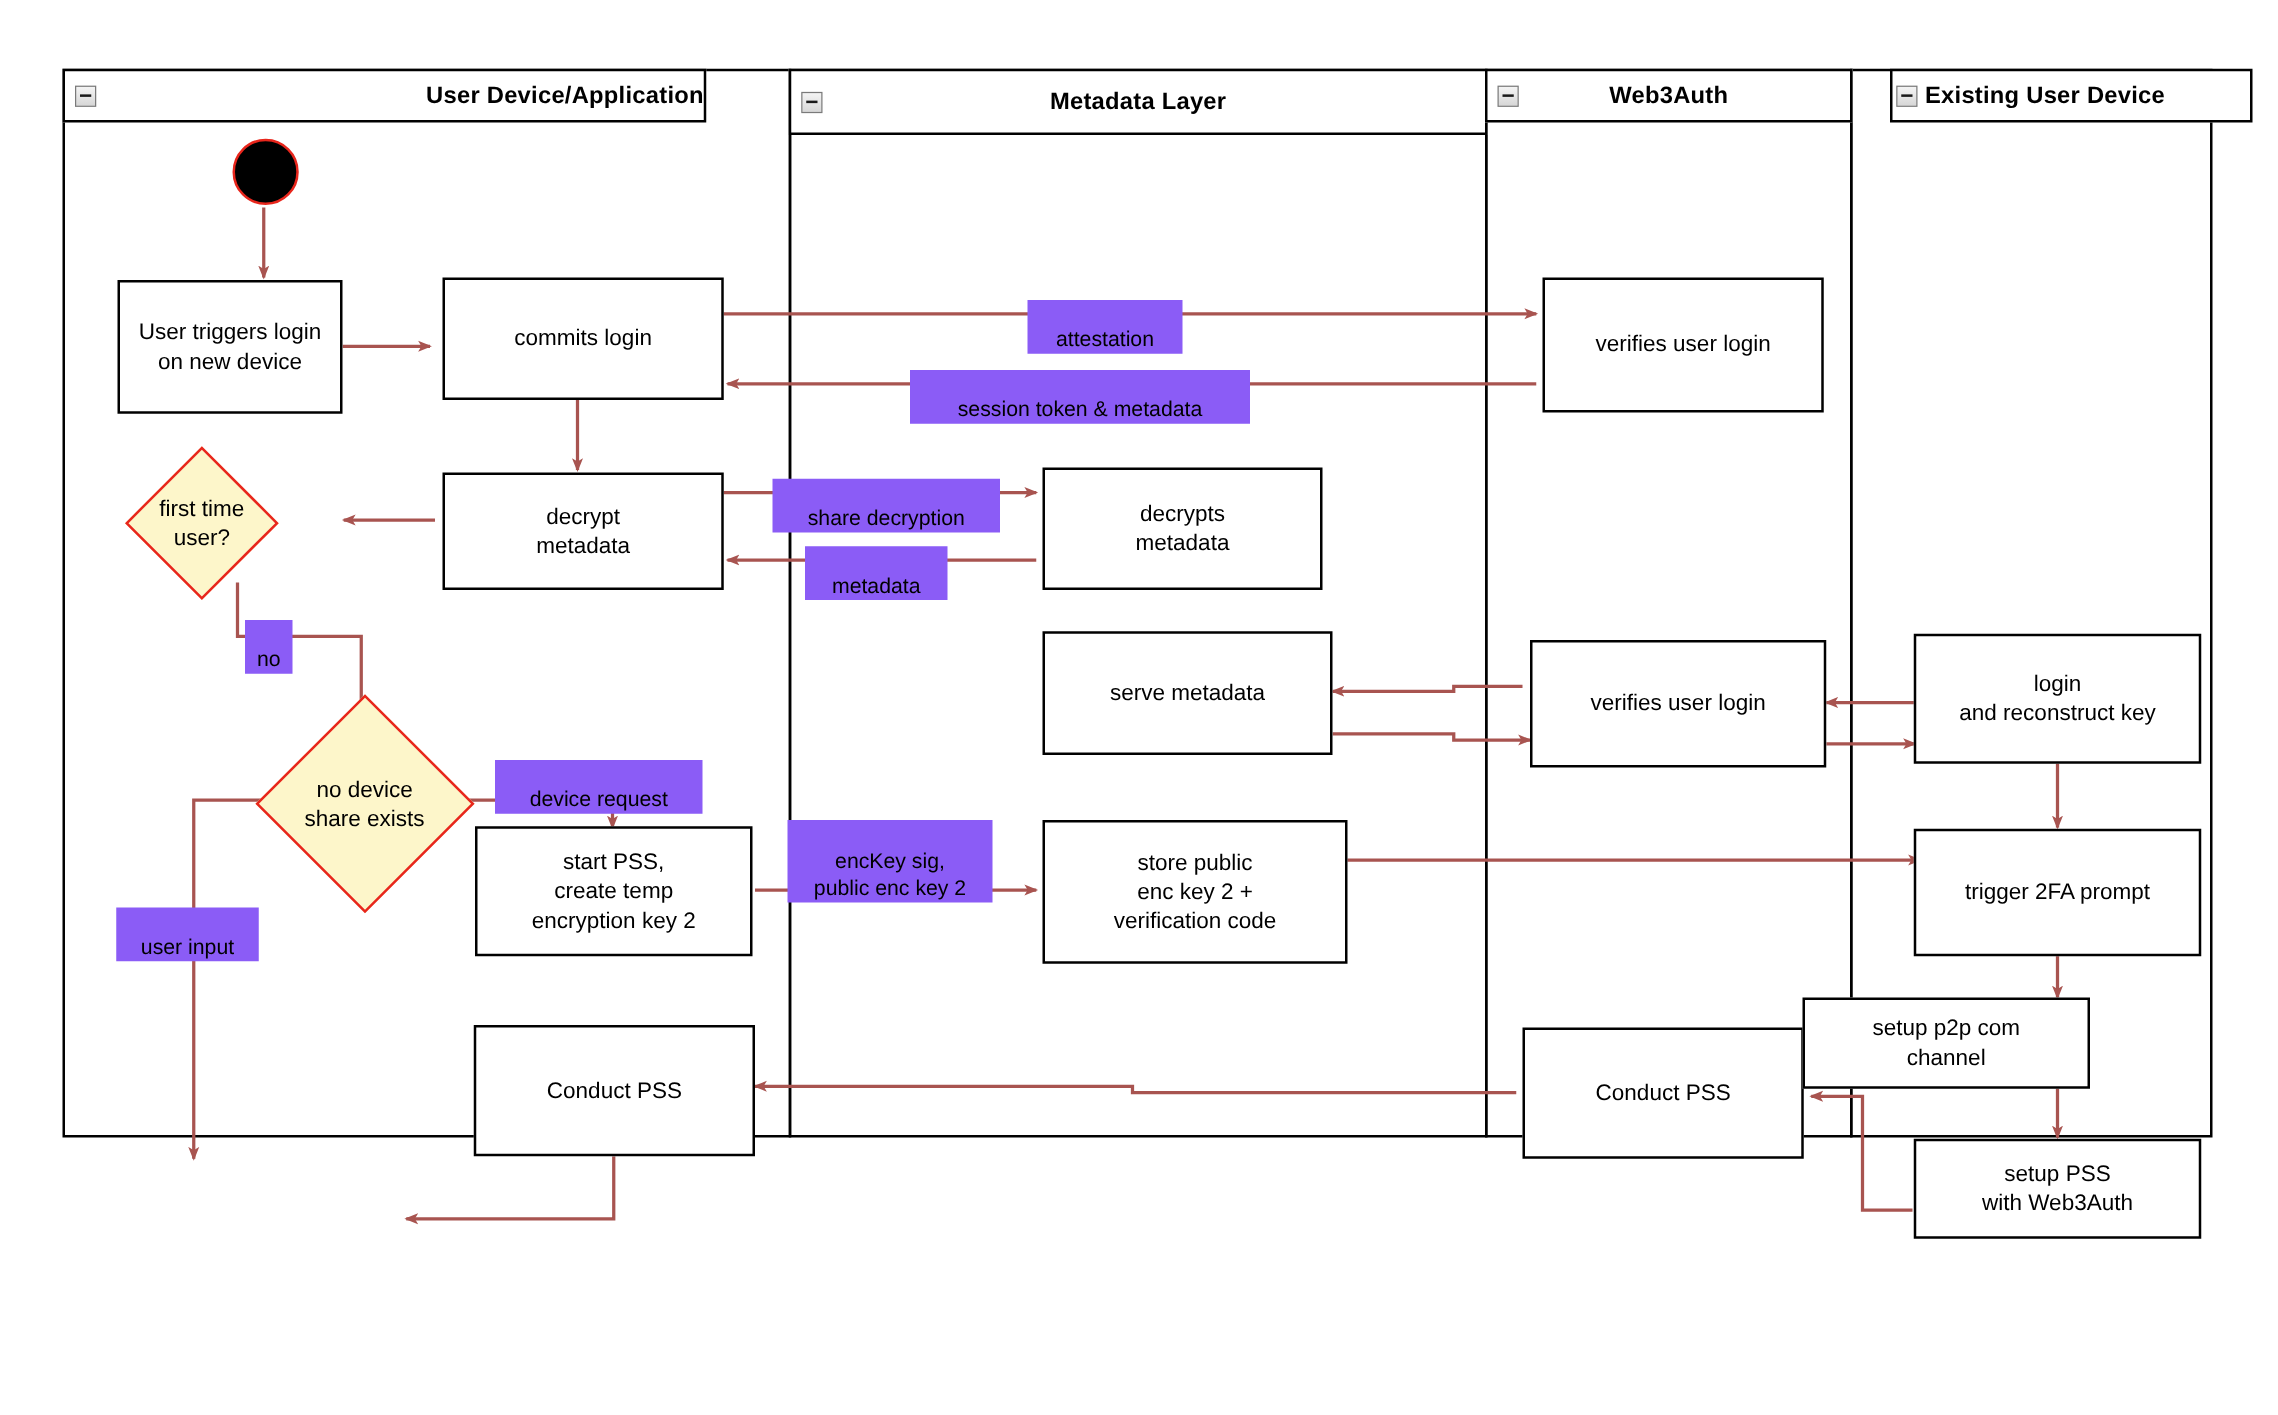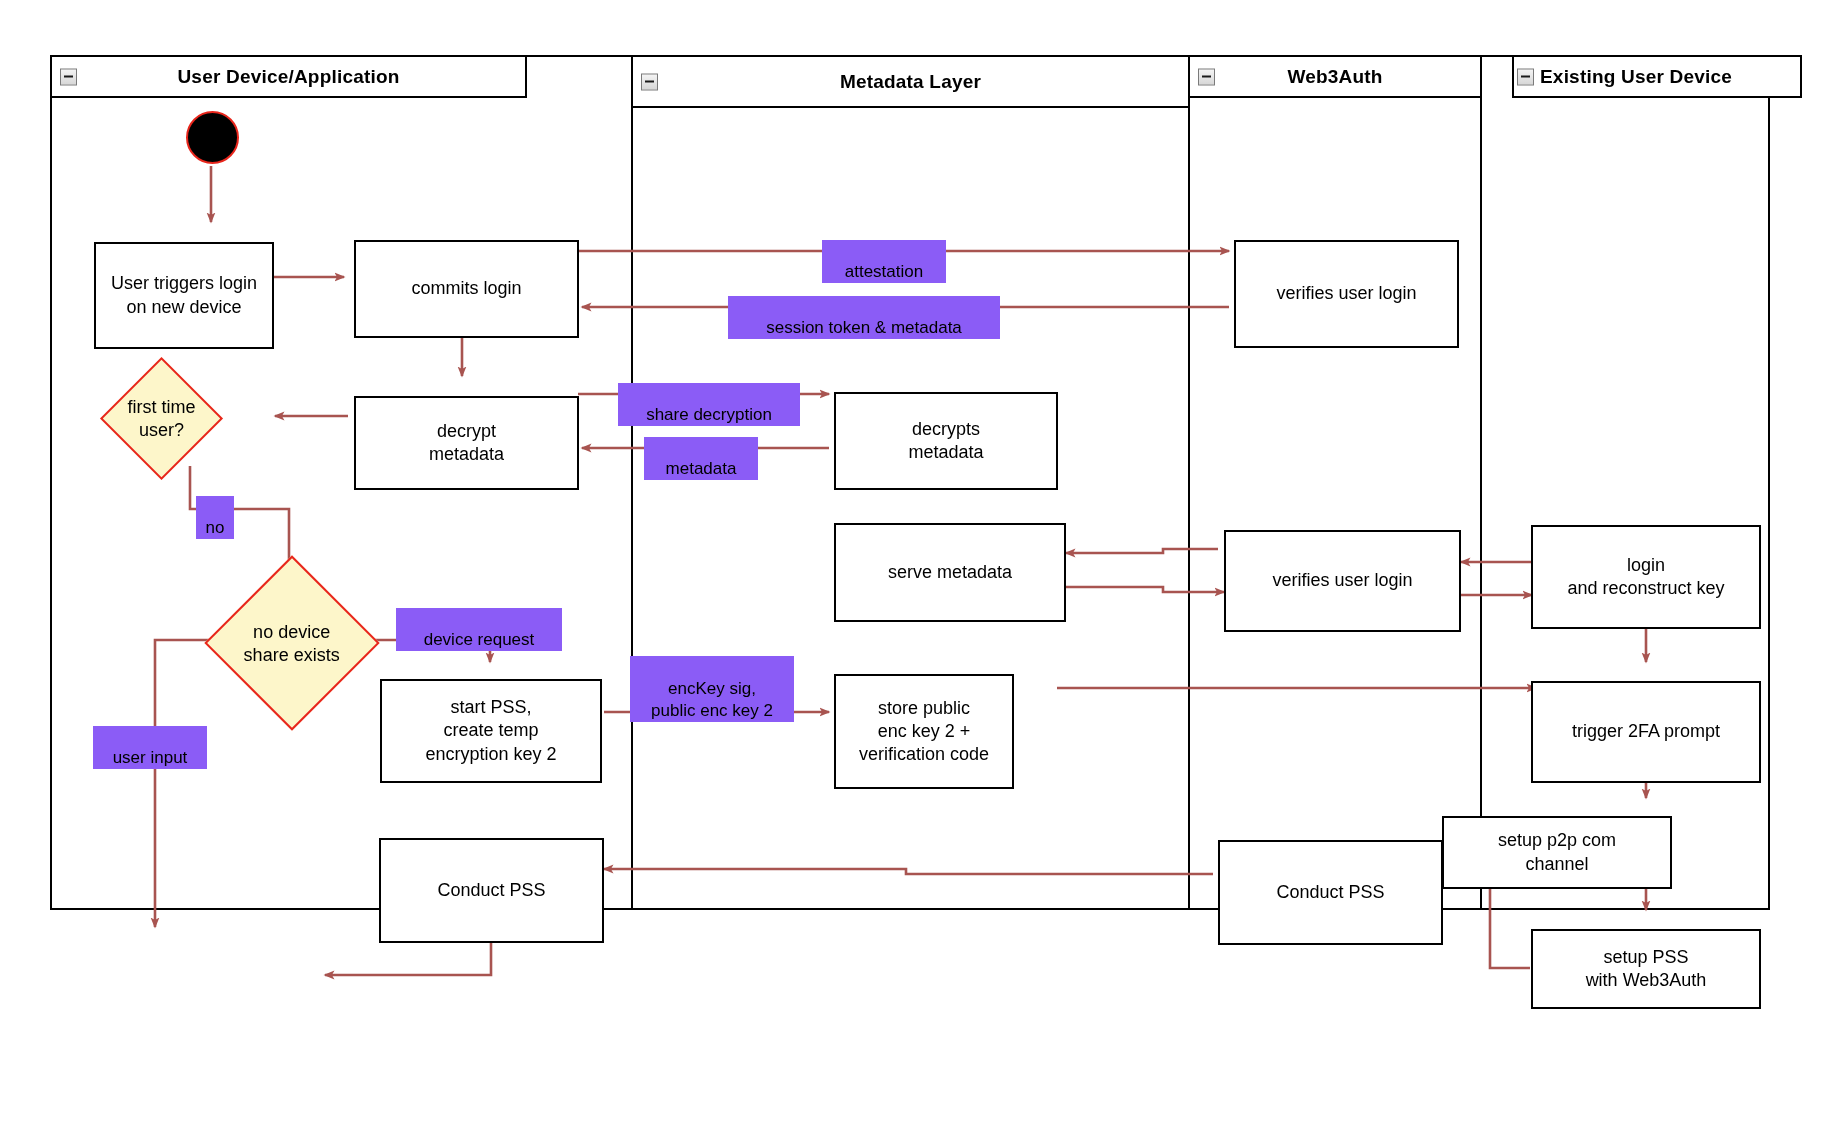--- a/index.html
+++ b/index.html
@@ -74,21 +74,20 @@
     background: #ffffff;
     display: flex;
     align-items: center;
     justify-content: center;
     text-align: center;
     font-size: 18px;
     line-height: 1.28;
     color: #000000;
     white-space: pre-line;
     padding: 2px 4px;
-    margin-top: 18px;
   }
   .decision {
     position: absolute;
     display: flex;
     align-items: center;
     justify-content: center;
     text-align: center;
     font-size: 18px;
     line-height: 1.25;
     color: #000000;
@@ -124,21 +123,21 @@
 </head>
 <body>
 
 <div id="stage">
 
   <div class="lane-frame" style="left:50px; top:55px; width:583px; height:855px;"></div>
   <div class="lane-frame" style="left:631px; top:55px; width:559px; height:855px;"></div>
   <div class="lane-frame" style="left:1188px; top:55px; width:294px; height:855px;"></div>
   <div class="lane-frame" style="left:1480px; top:55px; width:290px; height:855px;"></div>
 
-  <div class="lane-header" style="left:50px; top:55px; width:477px; height:43px;">
+  <div class="lane-header" style="left:50px; top:55px; width:515px; height:43px;justify-content:flex-end;">
     <span class="collapse-btn"></span>
     <span>User Device/Application</span>
   </div>
 
   <div class="lane-header" style="left:631px; top:55px; width:559px; height:53px;">
     <span class="collapse-btn"></span>
     <span>Metadata Layer</span>
   </div>
 
   <div class="lane-header" style="left:1188px; top:55px; width:294px; height:43px;">
@@ -246,21 +245,21 @@
 
   <div class="node" style="left:834px; top:374px; width:224px; height:98px;">
     <span>decrypts
 metadata</span>
   </div>
 
   <div class="node" style="left:834px; top:505px; width:232px; height:99px;">
     <span>serve metadata</span>
   </div>
 
-  <div class="node" style="left:834px; top:656px; width:180px; height:115px;text-align:center;">
+  <div class="node" style="left:834px; top:656px; width:244px; height:115px;text-align:center;">
     <span>store public
 enc key 2 +
 verification code</span>
   </div>
 
   <div class="node" style="left:1234px; top:222px; width:225px; height:108px;">
     <span>verifies user login</span>
   </div>
 
   <div class="node" style="left:1224px; top:512px; width:237px; height:102px;">

